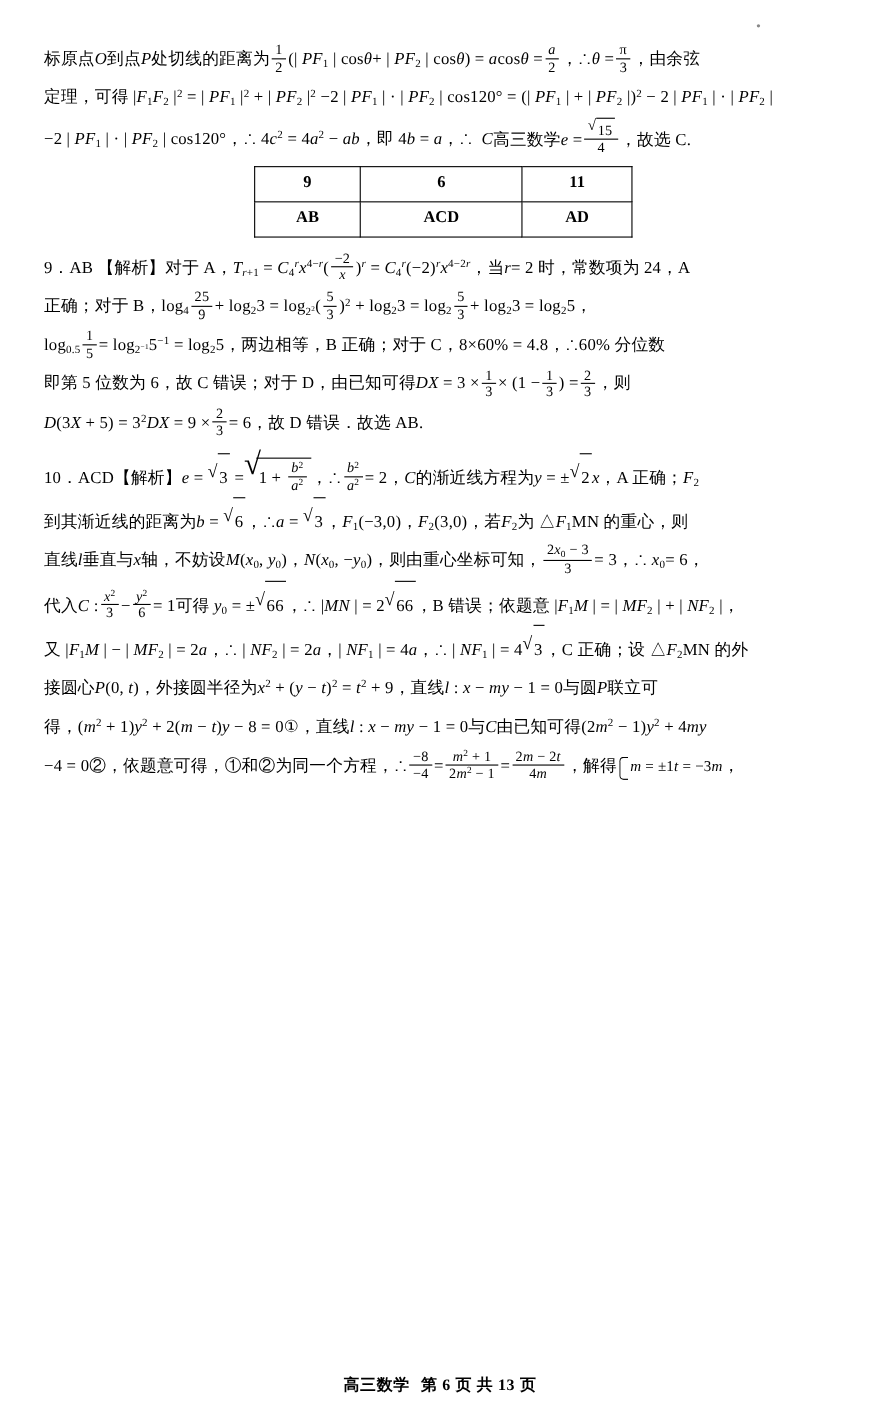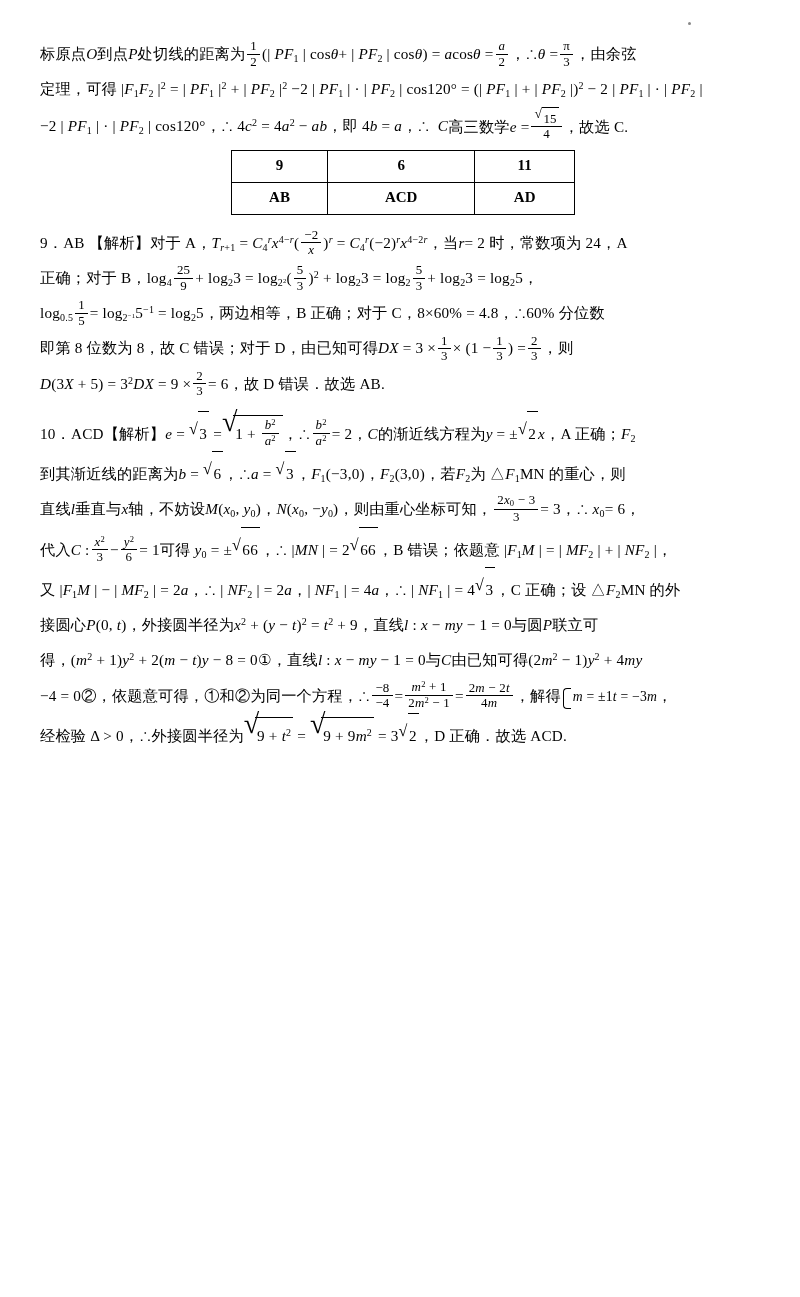--- a/index.html
+++ b/index.html
@@ -189,21 +189,21 @@
 
       <div class="para">
         <span>正确；对于 B，</span><span>log<sub>4</sub></span><span class="frac"><span class="num">25</span><span class="den">9</span></span><span>+ log<sub>2</sub>3 = log<sub>2<sup>2</sup></sub></span><span>(</span><span class="frac"><span class="num">5</span><span class="den">3</span></span><span>)<sup>2</sup> + log<sub>2</sub>3 = log<sub>2</sub></span><span class="frac"><span class="num">5</span><span class="den">3</span></span><span>+ log<sub>2</sub>3 = log<sub>2</sub>5</span><span>，</span>
       </div>
 
       <div class="para">
         <span>log<sub>0.5</sub></span><span class="frac"><span class="num">1</span><span class="den">5</span></span><span>= log<sub>2<sup>−1</sup></sub>5<sup>−1</sup> = log<sub>2</sub>5</span><span>，两边相等，B 正确；对于 C，8×60% = 4.8，∴60% 分位数</span>
       </div>
 
       <div class="para">
-        <span>即第 8 位数为 8，故 C 错误；对于 D，由已知可得</span><span><i>DX</i> = 3 ×</span><span class="frac"><span class="num">1</span><span class="den">3</span></span><span>× (1 −</span><span class="frac"><span class="num">1</span><span class="den">3</span></span><span>) =</span><span class="frac"><span class="num">2</span><span class="den">3</span></span><span>，则</span>
+        <span>即第 5 位数为 6，故 C 错误；对于 D，由已知可得</span><span><i>DX</i> = 3 ×</span><span class="frac"><span class="num">1</span><span class="den">3</span></span><span>× (1 −</span><span class="frac"><span class="num">1</span><span class="den">3</span></span><span>) =</span><span class="frac"><span class="num">2</span><span class="den">3</span></span><span>，则</span>
       </div>
 
       <div class="para">
         <span><i>D</i>(3<i>X</i> + 5) = 3<sup>2</sup><i>DX</i> = 9 ×</span><span class="frac"><span class="num">2</span><span class="den">3</span></span><span>= 6</span><span class="b">，故 D 错误．故选 AB.</span>
       </div>
     </div>
 
     <div class="block">
       <div class="para">
         <span class="b">10．ACD【解析】</span><span><i>e</i> = <span class="sqrt"><span class="rad">3</span></span> =</span><span class="sqrtbig"><span class="rad">1 +&nbsp;<span class="frac"><span class="num"><i>b</i><sup>2</sup></span><span class="den"><i>a</i><sup>2</sup></span></span></span></span><span>，</span><span>∴</span><span class="frac"><span class="num"><i>b</i><sup>2</sup></span><span class="den"><i>a</i><sup>2</sup></span></span><span>= 2，</span><i>C</i><span>的渐近线方程为</span><span><i>y</i> = ±<span class="sqrt"><span class="rad">2</span></span><i>x</i></span><span>，A 正确；</span><span><i>F</i><sub>2</sub></span>
@@ -230,21 +230,21 @@
       </div>
 
       <div class="para">
         <span>得，</span><span>(<i>m</i><sup>2</sup> + 1)<i>y</i><sup>2</sup> + 2(<i>m</i> − <i>t</i>)<i>y</i> − 8 = 0</span><span>①，直线</span><span><i>l</i> : <i>x</i> − <i>my</i> − 1 = 0</span><span>与</span><i>C</i><span>由已知可得</span><span>(2<i>m</i><sup>2</sup> − 1)<i>y</i><sup>2</sup> + 4<i>my</i></span>
       </div>
 
       <div class="para">
         <span>−4 = 0</span><span>②，依题意可得，①和②为同一个方程，∴</span><span class="frac"><span class="num">−8</span><span class="den">−4</span></span><span>=</span><span class="frac"><span class="num"><i>m</i><sup>2</sup> + 1</span><span class="den">2<i>m</i><sup>2</sup> − 1</span></span><span>=</span><span class="frac"><span class="num">2<i>m</i> − 2<i>t</i></span><span class="den">4<i>m</i></span></span><span>，解得</span><span class="sys"><span><i>m</i> = ±1</span><span><i>t</i> = −3<i>m</i></span></span><span>，</span>
       </div>
 
-      <div class="para">
-        <span>经检验 Δ &gt; 0，∴外接圆半径为</span><span><span class="sqrtbig"><span class="rad">9 + <i>t</i><sup>2</sup></span></span> = <span class="sqrtbig"><span class="rad">9 + 9<i>m</i><sup>2</sup></span></span> = 3<span class="sqrt"><span class="rad">2</span></span></span><span class="b">，D 正确．故选 ACD.</span>
-      </div>
     </div>
 
   </div>
 
+  <div class="footer">
+    <span>高三数学</span><span class="sep"></span><span>第 6 页 共 13 页</span>
+  </div>
 
 </div>
 
 </body></html>

